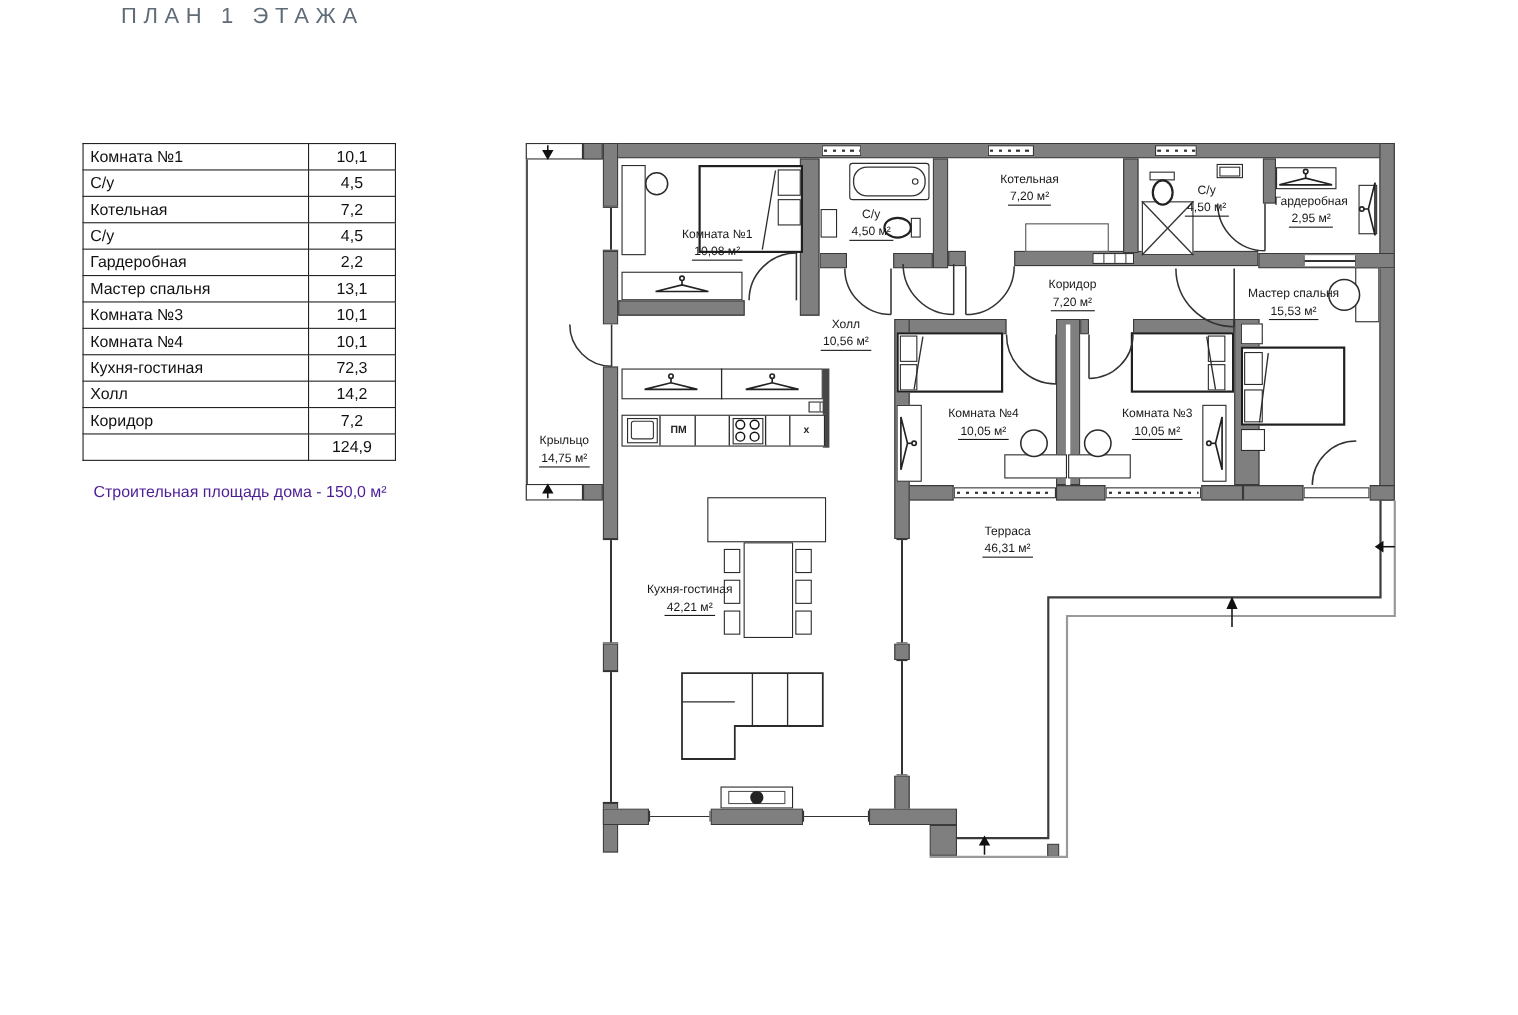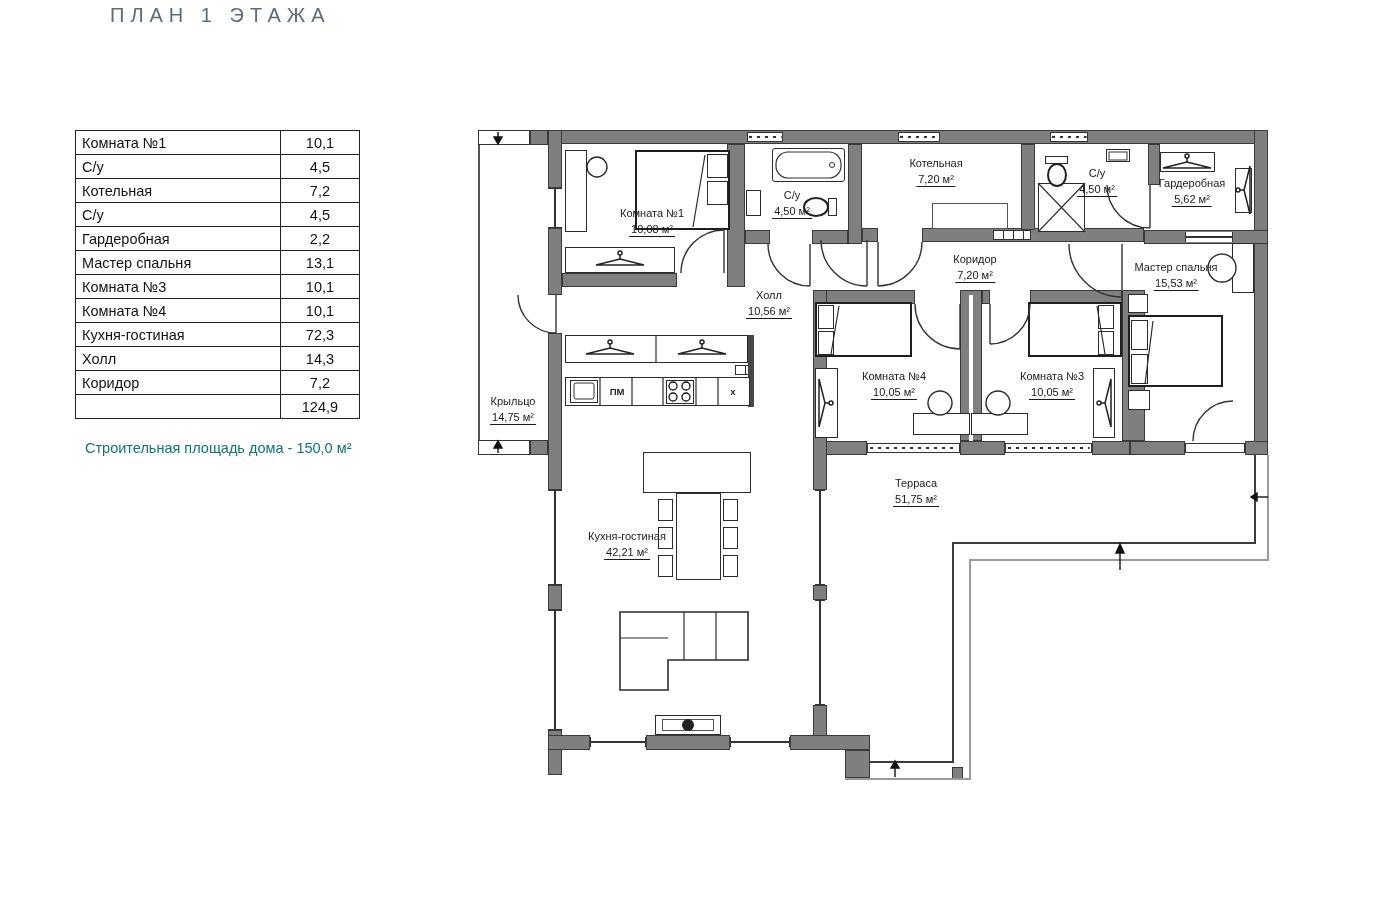--- a/index.html
+++ b/index.html
@@ -7,21 +7,21 @@
         font-family:"Liberation Sans", sans-serif;color:#1c1c1c;}
   .title{position:absolute;left:110px;top:4px;font-size:20px;letter-spacing:6px;
          color:#5f6b76;font-weight:400;white-space:nowrap;}
   
   .tablewrap{position:absolute;left:75px;top:130px;}
   table.areas{border-collapse:collapse;width:285px;font-size:14.5px;color:#111;}
   table.areas td{border:1px solid #222;height:23px;padding:0 6px;}
   table.areas td.rn{width:202px;text-align:left;}
   table.areas td.rv{width:69px;text-align:center;}
   table.areas tr.total td{border-top:1.5px solid #222;}
-  .note{position:absolute;left:85px;top:440px;font-size:14.5px;color:#0f766e;white-space:nowrap;}
+  .note{position:absolute;left:85px;top:440px;font-size:14.5px;color:#4c1d95;white-space:nowrap;}
   
   .plan{position:absolute;left:470px;top:125px;width:800px;height:665px;}
   .w{position:absolute;background:#7f7f7f;box-shadow:0 0 0 1px #3a3a3a inset;z-index:1;}
   .thinw{position:absolute;background:#555;z-index:1;}
   .ov{position:absolute;background:#fff;z-index:2;}
   .ovb{position:absolute;background:#fff;border:1px solid #333;box-sizing:border-box;z-index:2;}
   .winv{position:absolute;background:linear-gradient(to right,transparent 44%,#333 44%,#333 58%,transparent 58%),#fff;
         border-top:1px solid #333;border-bottom:1px solid #333;box-sizing:border-box;z-index:2;}
   .winh{position:absolute;background:linear-gradient(to bottom,transparent 44%,#333 44%,#333 58%,transparent 58%),#fff;
         border-left:1px solid #333;border-right:1px solid #333;box-sizing:border-box;z-index:2;}
@@ -80,21 +80,21 @@
           <tr>
             <td class="rn">Комната №4</td>
             <td class="rv">10,1</td>
           </tr>
           <tr>
             <td class="rn">Кухня-гостиная</td>
             <td class="rv">72,3</td>
           </tr>
           <tr>
             <td class="rn">Холл</td>
-            <td class="rv">14,3</td>
+            <td class="rv">14,2</td>
           </tr>
           <tr>
             <td class="rn">Коридор</td>
             <td class="rv">7,2</td>
           </tr>
         </tbody>
       <tbody>
         <tr class="total">
           <td class="rn"></td>
           <td class="rv">124,9</td>
@@ -332,21 +332,21 @@
     <div class="lbl" style="left:466px;top:32px">
       <div class="rname">Котельная</div>
       <div class="rarea">7,20 м²</div>
     </div>
     <div class="lbl" style="left:627px;top:42px">
       <div class="rname">С/у</div>
       <div class="rarea">4,50 м²</div>
     </div>
     <div class="lbl" style="left:722px;top:52px">
       <div class="rname">Гардеробная</div>
-      <div class="rarea">5,62 м²</div>
+      <div class="rarea">2,95 м²</div>
     </div>
     <div class="lbl" style="left:505px;top:128px">
       <div class="rname">Коридор</div>
       <div class="rarea">7,20 м²</div>
     </div>
     <div class="lbl" style="left:706px;top:136px">
       <div class="rname">Мастер спальня</div>
       <div class="rarea">15,53 м²</div>
     </div>
     <div class="lbl" style="left:299px;top:164px">
@@ -364,17 +364,17 @@
     <div class="lbl" style="left:157px;top:405px">
       <div class="rname">Кухня-гостиная</div>
       <div class="rarea">42,21 м²</div>
     </div>
     <div class="lbl" style="left:43px;top:270px">
       <div class="rname">Крыльцо</div>
       <div class="rarea">14,75 м²</div>
     </div>
     <div class="lbl" style="left:446px;top:352px">
       <div class="rname">Терраса</div>
-      <div class="rarea">51,75 м²</div>
+      <div class="rarea">46,31 м²</div>
     </div>
 
   </div>
 </div>
 
 </body></html>

